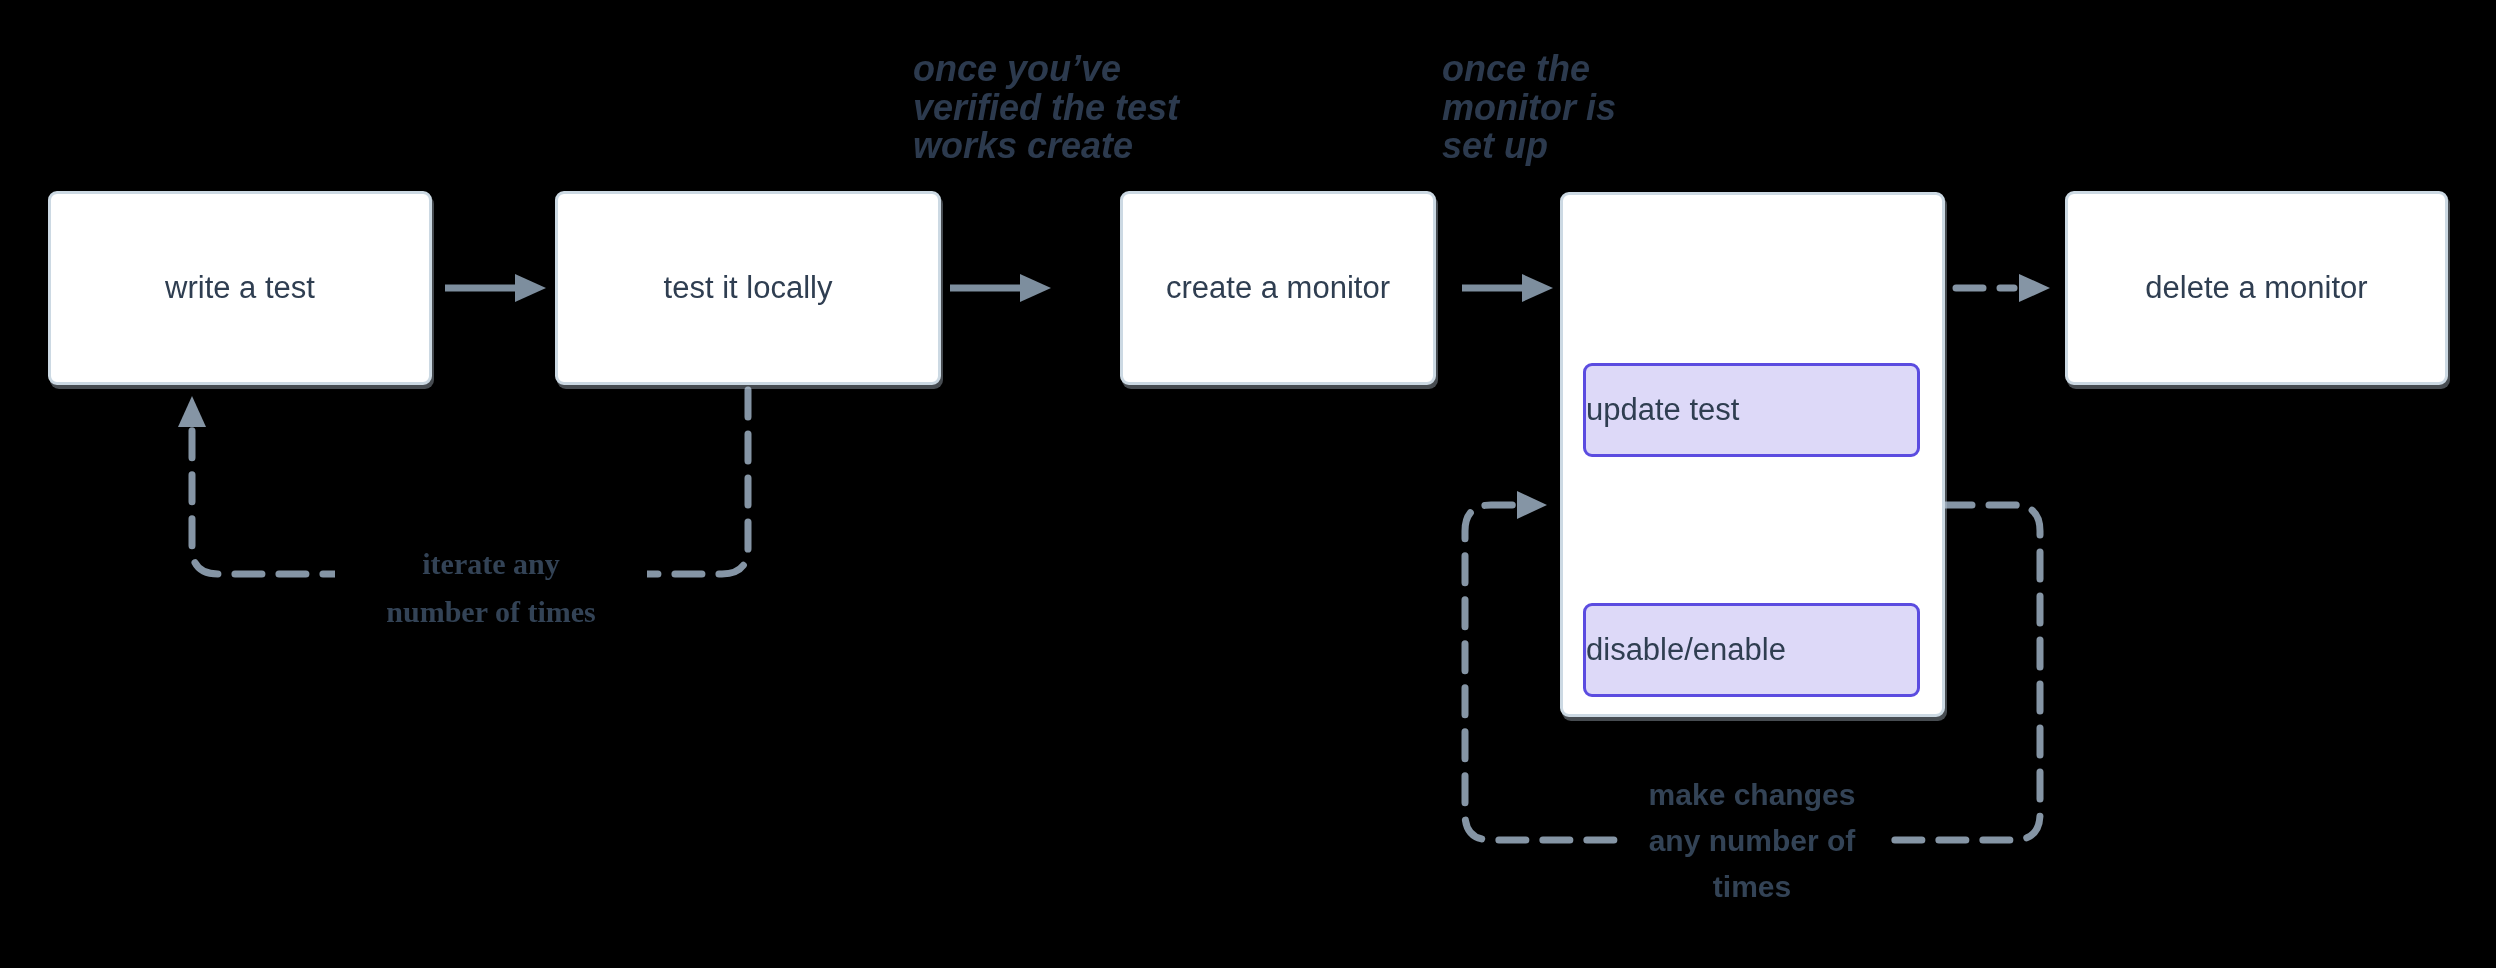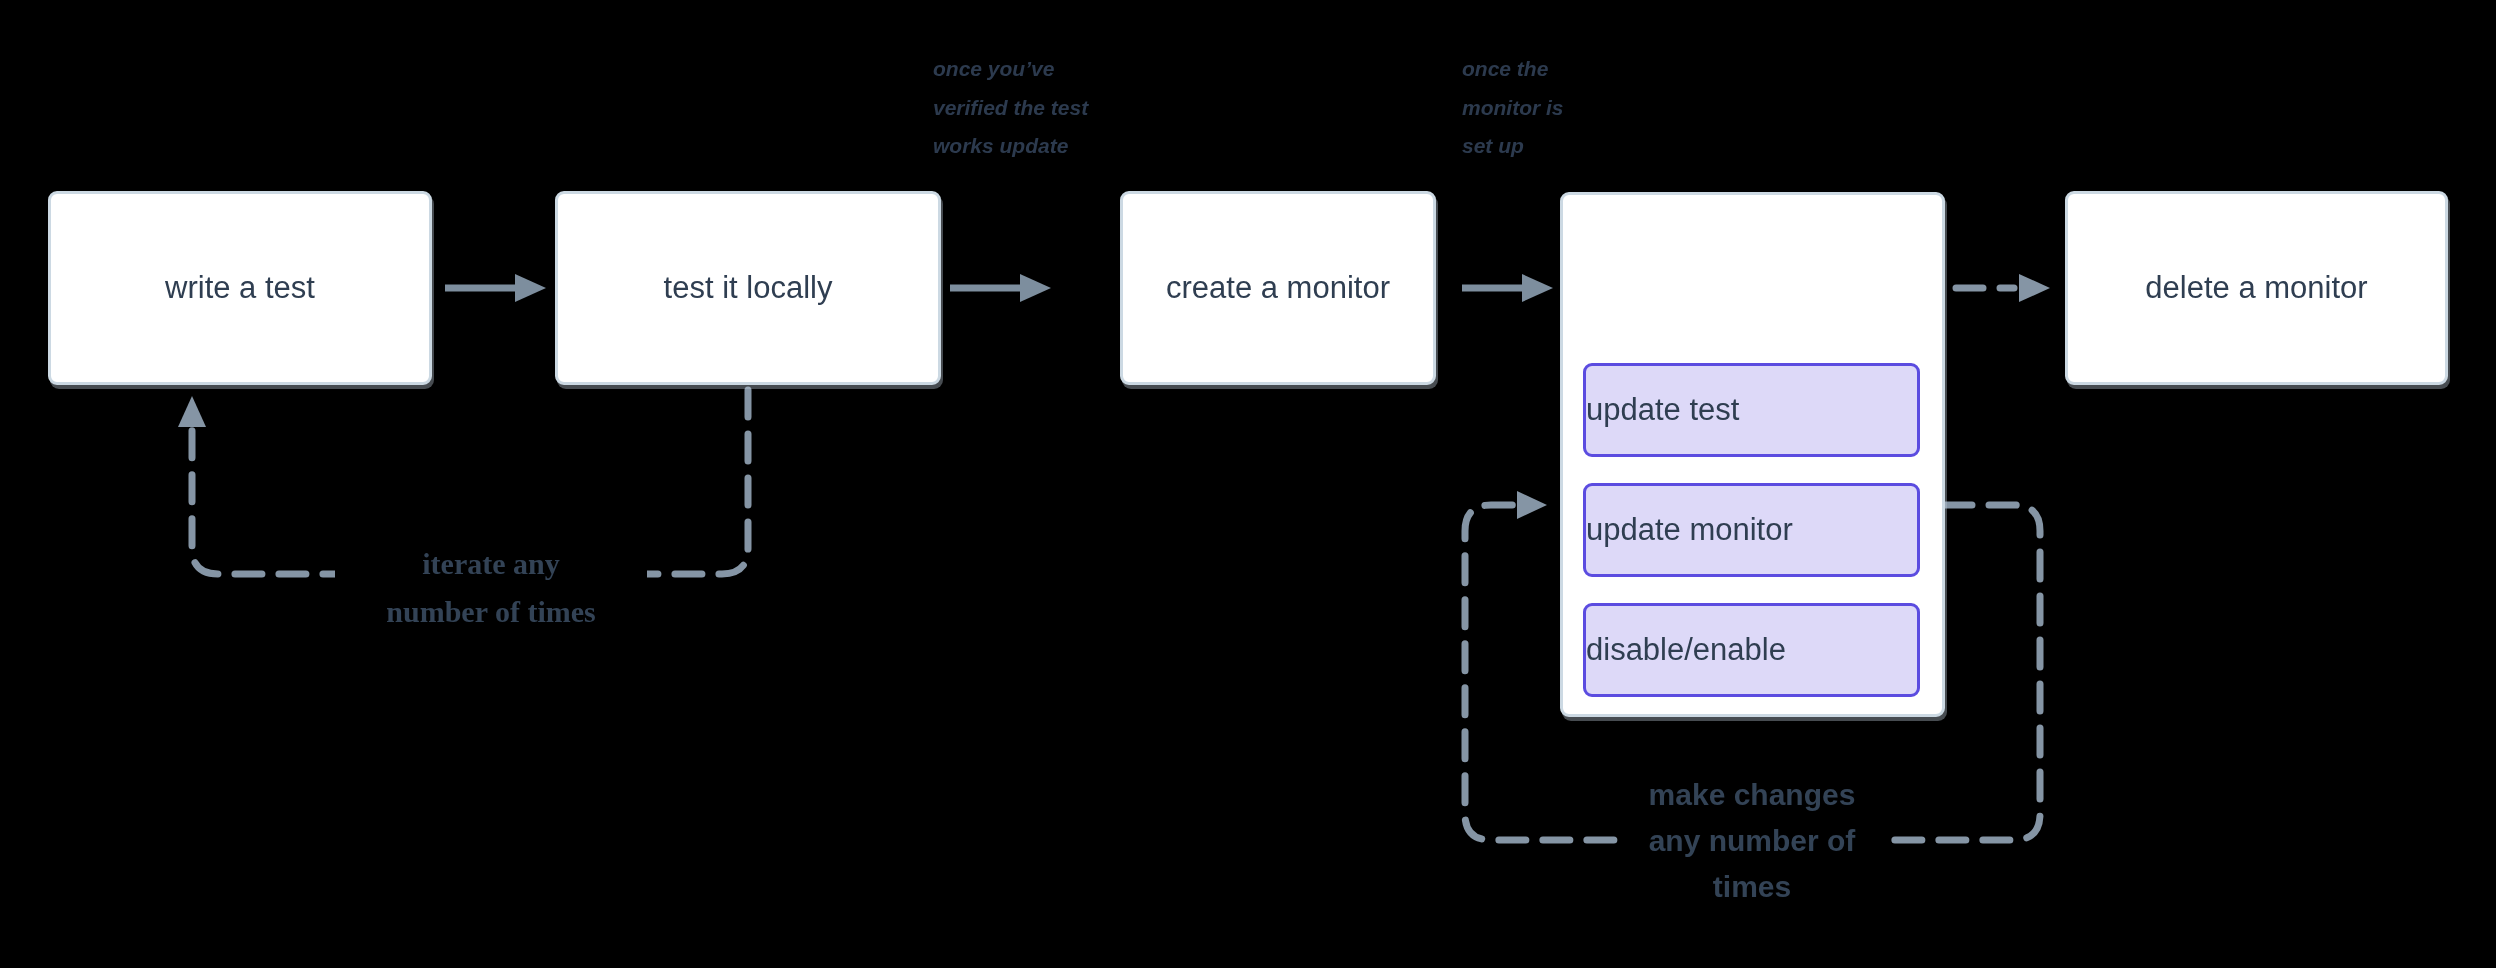--- a/index.html
+++ b/index.html
@@ -46,25 +46,24 @@
     display: flex; align-items: center; justify-content: flex-start;
     color: var(--box-text, #2f3e51);
     font-size: 31px;
   }
   #subbox-update-test    { top: 168px; }
   #subbox-update-monitor { top: 288px; }
   #subbox-disable-enable { top: 408px; }
 
   .annotation {
     position: absolute;
-    font-size: 21px; line-height: 38.5px;
+    font-size: 36px; line-height: 38.5px;
     font-style: italic; font-weight: bold;
     color: var(--annotation-text, #2c3a4e);
     white-space: nowrap;
-    margin-left: 20px;
   }
   #annotation-verified { left: 913px;  top: 50px; }
   #annotation-setup    { left: 1442px; top: 50px; }
 
   .loop-label {
     position: absolute;
     font-size: 30px; font-weight: bold;
     color: var(--loop-label-text, #334356);
     background: var(--background, #000);
     text-align: center;
@@ -108,36 +107,33 @@
   </div>
 
   <div class="box box-row" id="box-create">
     <span>create a monitor</span>
   </div>
 
   <div class="box" id="box-manage">
     <div class="subbox" id="subbox-update-test">
       <span>update test</span>
     </div>
-    <div class="subbox" id="subbox-update-monitor">
-      <span>update monitor</span>
-    </div>
     <div class="subbox" id="subbox-disable-enable">
       <span>disable/enable</span>
     </div>
   </div>
 
   <div class="box box-row" id="box-delete">
     <span>delete a monitor</span>
   </div>
 
   <div class="annotation" id="annotation-verified">
     <div>once you’ve</div>
     <div>verified the test</div>
-    <div>works update</div>
+    <div>works create</div>
   </div>
 
   <div class="annotation" id="annotation-setup">
     <div>once the</div>
     <div>monitor is</div>
     <div>set up</div>
   </div>
 
   <div class="loop-label" id="loop-label-iterate">
     <div>iterate any</div>

